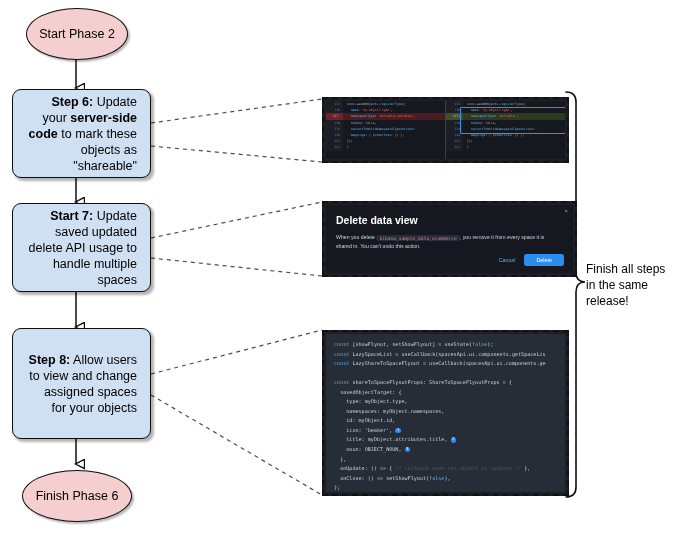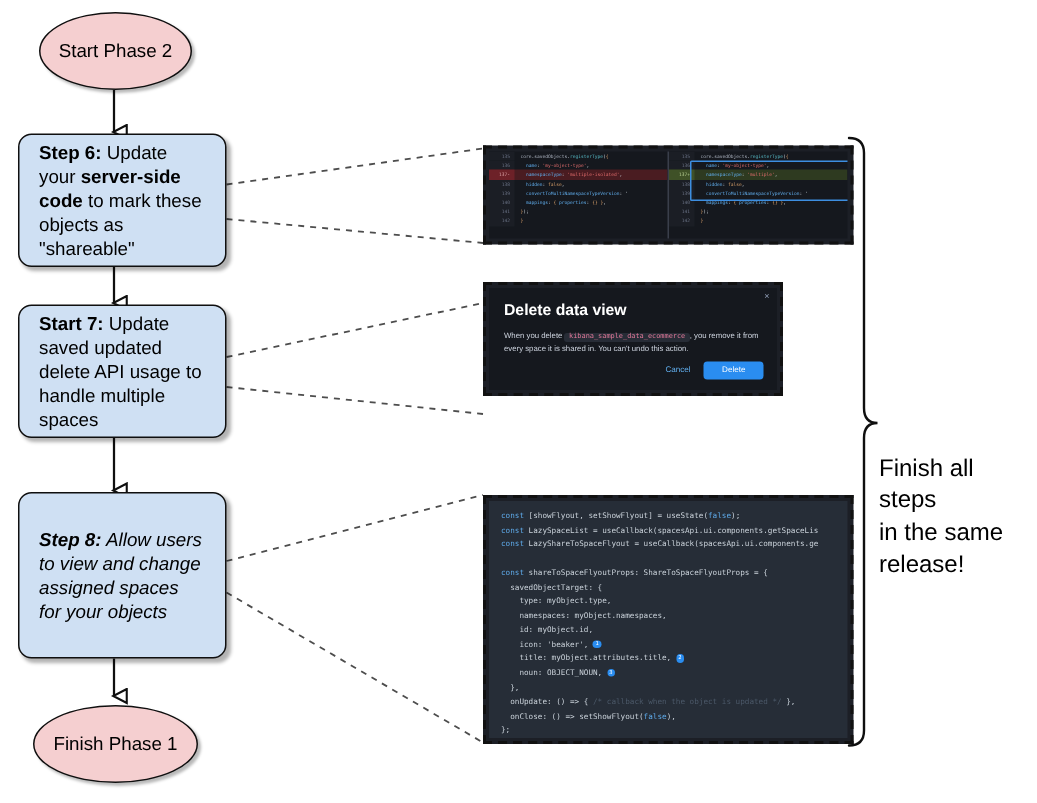--- a/index.html
+++ b/index.html
@@ -4,32 +4,32 @@
 <style>
   html,body{margin:0;padding:0;background:#ffffff;}
   body{width:691px;height:535px;position:relative;overflow:hidden;
        font-family:"Liberation Sans",sans-serif;color:#000;}
   .canvas{position:absolute;inset:0;}
 
   svg.wires{position:absolute;left:0;top:0;width:691px;height:535px;overflow:visible;}
 
   
   .node{position:absolute;box-sizing:border-box;display:flex;align-items:center;
-        justify-content:center;text-align:left;line-height:1.28;}
+        justify-content:center;text-align:right;line-height:1.28;}
 
   .terminator{
      border:1.6px solid #0f0f0f;background:#f5cfd0;border-radius:50%;
      font-size:12.5px;box-shadow:2px 2px 2px rgba(0,0,0,.28);}
 
   .stepbox{
      border:1.6px solid #0f0f0f;background:#cfe0f3;border-radius:9px;
      font-size:12.5px;padding:4px 13px;box-shadow:2.5px 2.5px 2.5px rgba(0,0,0,.3);}
   .stepbox b{font-weight:bold;}
 
-  .brace-label{position:absolute;font-size:16px;line-height:1.33;white-space:pre-line;margin-top:40px;}
+  .brace-label{position:absolute;font-size:12px;line-height:1.33;white-space:pre-line;}
 
   
   .shot{position:absolute;box-sizing:border-box;border:2.5px dashed #111;
         background:#1c1f26;padding:2px;}
 
   
   .diff{display:flex;width:100%;height:100%;background:#15181e;}
   .diff-pane{flex:1 1 50%;min-width:0;overflow:hidden;position:relative;}
   .diff-pane.left{border-right:1px solid #3a3f4b;}
   .dline{display:flex;font-family:"DejaVu Sans Mono",monospace;font-size:3.05px;
@@ -111,28 +111,28 @@
       <b>Step 6:</b><span> Update your </span><b>server-side code</b><span> to mark these objects as "shareable"</span>
     </span>
   </div>
 
   <div class="node stepbox" style="left:12px;top:203px;width:139px;height:89px;">
     <span>
       <b>Start 7:</b><span> Update saved updated delete API usage to handle multiple spaces</span>
     </span>
   </div>
 
-  <div class="node stepbox" style="left:12px;top:328px;width:139px;height:111px;font-style:italic;">
+  <div class="node stepbox" style="left:12px;top:328px;width:139px;height:111px;">
     <span>
       <b>Step 8:</b><span> Allow users to view and change assigned spaces for your objects</span>
     </span>
   </div>
 
   <div class="node terminator" style="left:22px;top:470px;width:110px;height:52px;">
-    <span>Finish Phase 1</span>
+    <span>Finish Phase 6</span>
   </div>
 
   <div class="brace-label" style="left:586px;top:262px;width:100px;">Finish all steps
 in the same
 release!</div>
 
   <div class="shot" style="left:322px;top:97px;width:247px;height:66px;">
     <div class="diff">
       <div class="diff-pane left" id="diff-left">
           <div class="dline "><span class="gut">135</span><span class="code"><span class="w">core</span>.<span class="w">savedObjects</span>.<span class="f">registerType</span>(<span class="n">{</span></span></div>
@@ -152,21 +152,21 @@
           <div class="dline "><span class="gut">138</span><span class="code">  <span class="p">hidden</span>: <span class="n">false</span>,</span></div>
           <div class="dline "><span class="gut">139</span><span class="code">  <span class="p">convertToMultiNamespaceTypeVersion</span>: '</span></div>
           <div class="dline "><span class="gut">140</span><span class="code">  <span class="p">mappings</span>: <span class="n">{</span> <span class="p">properties</span>: <span class="n">{</span><span class="n">}</span> <span class="n">}</span>,</span></div>
           <div class="dline "><span class="gut">141</span><span class="code"><span class="n">}</span>);</span></div>
           <div class="dline "><span class="gut">142</span><span class="code"><span class="n">}</span></span></div>
         <div class="hl-box"></div>
       </div>
     </div>
   </div>
 
-  <div class="shot" style="left:322px;top:188px;width:200px;height:76px;">
+  <div class="shot" style="left:322px;top:201px;width:255px;height:76px;">
     <div class="modal">
       <div class="modal-x">×</div>
       <div class="modal-title">Delete data view</div>
       <div class="modal-body">
         <span>When you delete </span><span class="codechip">kibana_sample_data_ecommerce</span><span>, you remove it from every space it is shared in. You can't undo this action.</span>
       </div>
       <div class="modal-foot">
         <span class="btn-cancel">Cancel</span>
         <span class="btn-delete">Delete</span>
       </div>

